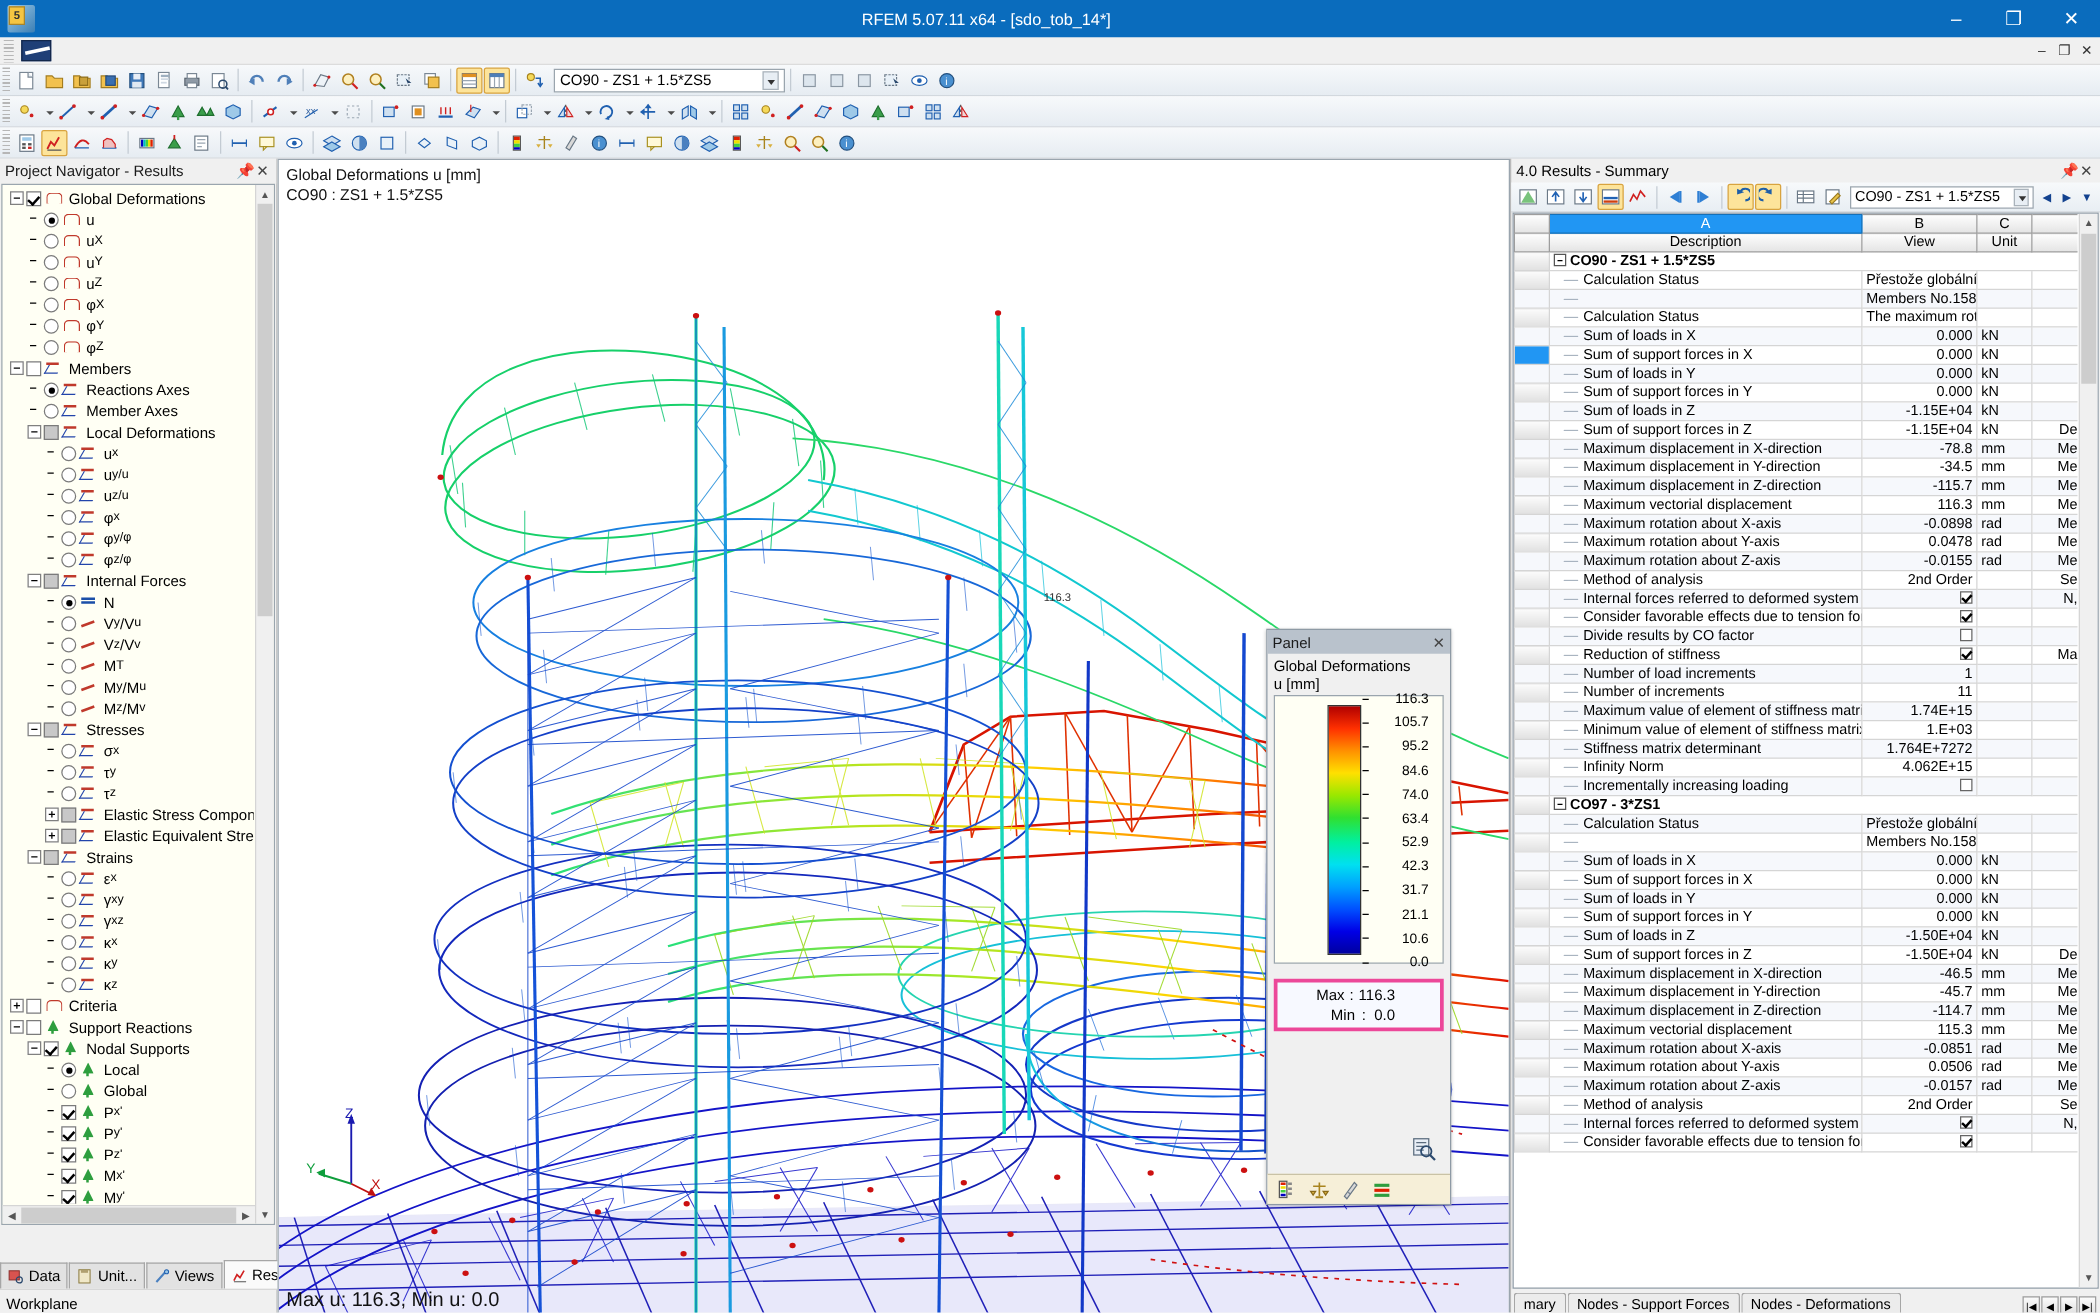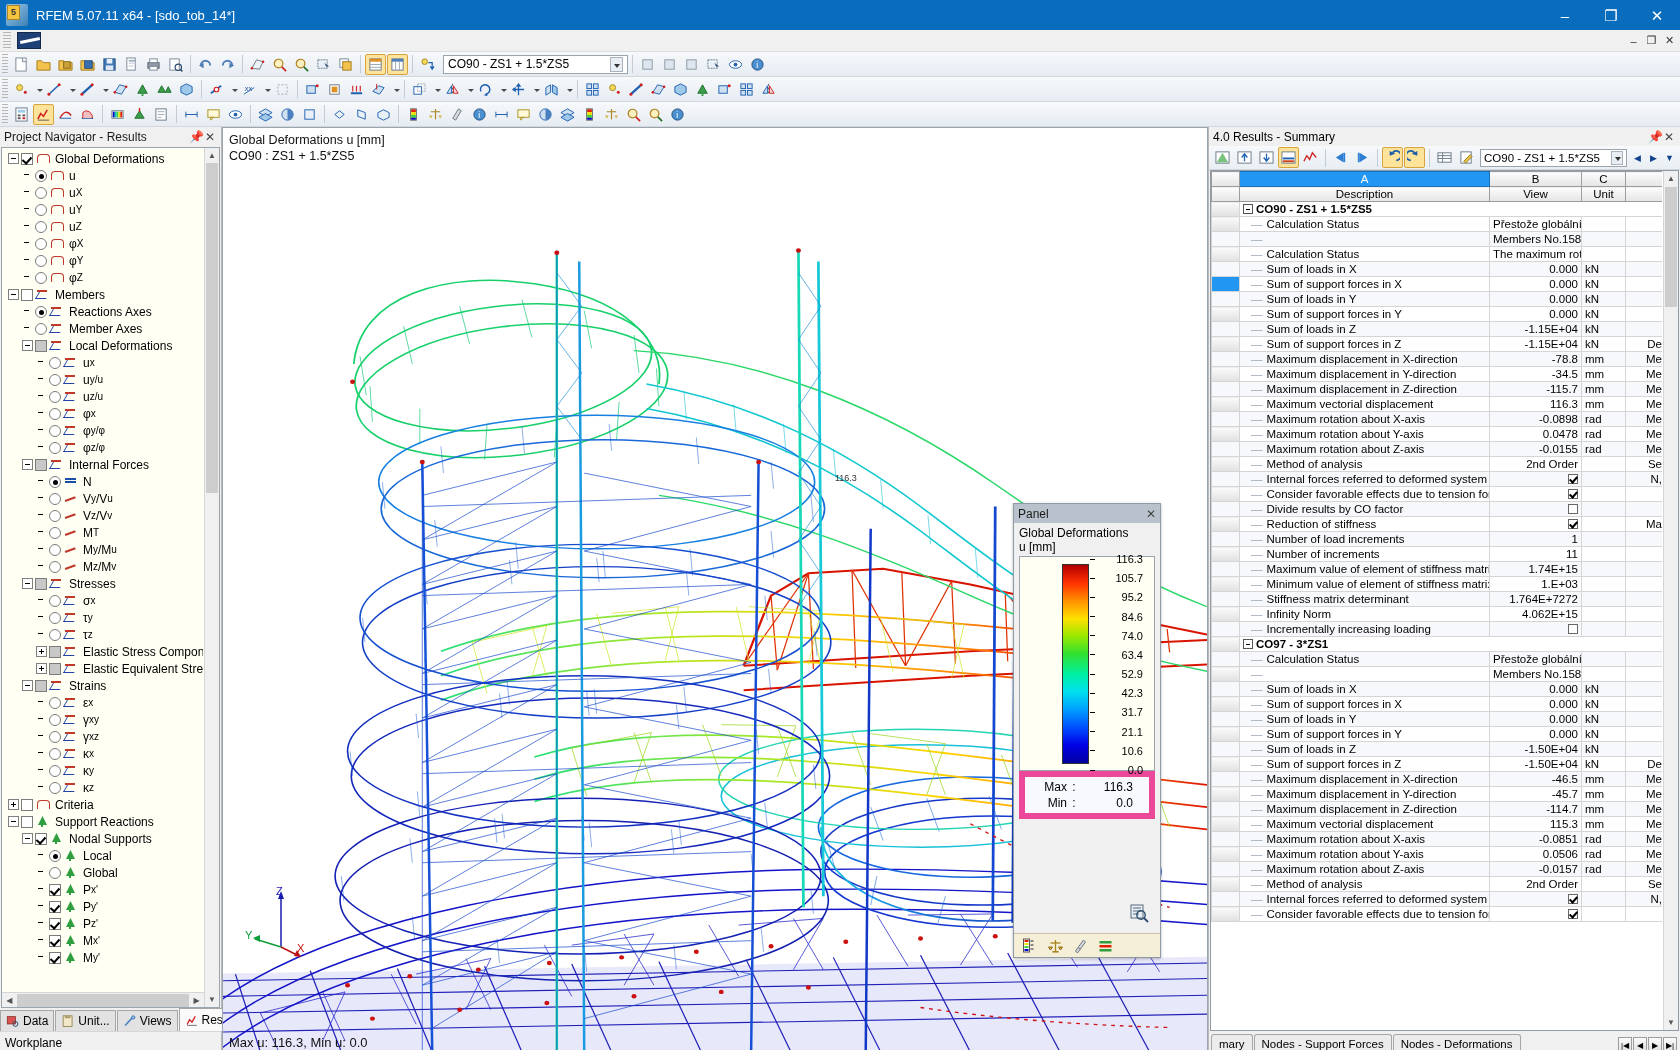--- a/index.html
+++ b/index.html
@@ -18,21 +18,21 @@
   #titlebar .appicon {
     width:22px; height:22px; margin:0 8px 0 6px; border-radius:2px;
     background:linear-gradient(135deg,#9fcbe8,#3b7fb5);
     position:relative; flex:none;
   }
   #titlebar .appicon::after{
     content:"5"; position:absolute; left:1px; top:1px; width:11px;height:13px;
     background:#f5c542; color:#333; font-size:9px; font-weight:bold;
     text-align:center; line-height:13px; border:1px solid #a8842b;
   }
-  #titlebar .wintitle { flex:1; }
+  #titlebar .wintitle { flex:1;text-align:center; }
   #titlebar .wbtns { display:flex; height:30px; }
   #titlebar .wbtn {
     width:46px; height:30px; display:flex; align-items:center; justify-content:center;
     font-size:15px; line-height:1;
   }
 
   
   #menubar {
     height:22px; background:#f0f0f0; display:flex; align-items:center;
     border-bottom:1px solid #dcdcdc; font-size:12px; position:relative;
@@ -125,33 +125,33 @@
   .ic-sup::after{content:"";position:absolute;left:5px;top:7px;width:2px;height:5px;background:#2e9e3e;}
   .ic-n::before{content:"";position:absolute;left:1px;top:3px;width:11px;height:2px;background:#1b4fa8;}
   .ic-n::after{content:"";position:absolute;left:1px;top:6px;width:11px;height:2px;background:#1b4fa8;}
   .ic-v::before{content:"";position:absolute;left:1px;top:8px;width:11px;height:1.5px;background:#c0392b;
     transform:rotate(-20deg);transform-origin:left;}
   .tlabel{ font-size:12px; }
   #navtree .hscroll{ position:absolute;left:0;right:15px;bottom:0;height:15px;background:#f0f0f0;
     border-top:1px solid #d5d5d5; display:flex;align-items:center;}
   #navtree .hscroll .lt,#navtree .hscroll .rt{width:15px;text-align:center;font-size:8px;color:#555;}
   #navtree .hscroll .hthumb{height:13px;background:#cdcdcd;width:175px;}
-  #navtabs{ height:23px; display:flex; align-items:flex-end; background:#f0f0f0; }
+  #navtabs{ height:23px; display:flex; align-items:flex-end; background:#f0f0f0;margin-top:28px; }
   .navtab{ height:21px; display:flex;align-items:center;gap:3px; padding:0 5px;
     border:1px solid #a6a6a6; border-bottom:none; background:#e2e2e2; font-size:12px;
     margin-right:1px;}
   .navtab.act{ background:#fafafa; height:23px; }
   .navtab .ti{ width:14px;height:13px;position:relative;flex:none;}
   #workplane{ height:22px; background:#f0f0f0; display:flex;align-items:center;
     padding-left:5px; font-size:12px; border-top:1px solid #d7d7d7;}
 
   
   #viewport{ flex:1; position:relative; background:#fff; border:1px solid #9aa5ae; overflow:hidden;}
   #vplabel{ position:absolute; left:6px; top:4px; font-size:12.5px; line-height:16px; color:#111; z-index:4;}
-  #vpminmax{ position:absolute; left:6px; bottom:2px; font-size:13px; color:#111; z-index:4;}
+  #vpminmax{ position:absolute; left:6px; bottom:2px; font-size:16px; color:#111; z-index:4;}
   #axes{ position:absolute; left:30px; bottom:95px; width:60px;height:70px; z-index:4;}
   #axes .lbl{ position:absolute; font-size:11px; color:#1a1ab0; }
 
   
   #struct{ position:absolute; inset:0; width:100%; height:100%; }
 
   
   #panel{ position:absolute; width:148px; background:#f0f0f0; border:1px solid #8e9aa5;
     box-shadow:0 1px 3px rgba(0,0,0,.25); z-index:8; }
   #panel .ph{ height:19px; background:#b9c2cc; display:flex;align-items:center; padding:0 4px;
@@ -166,21 +166,21 @@
     border:1px solid #333;
     background:linear-gradient(to top,
       #0000a0 0%, #0000e6 9%, #0050ff 18%, #00a0ff 27%, #00e0f0 36%,
       #00f0a0 45%, #30e030 55%, #9ae800 64%, #ffe000 73%, #ff9000 82%,
       #ff3000 91%, #b00000 100%);}
   #legendbox .ticks{ position:absolute; left:70px; top:0; width:72px; height:215px; }
   #legendbox .tick{ position:absolute; left:0; width:72px; height:12px; font-size:11px;
     display:flex; align-items:center; }
   #legendbox .tick i{ display:inline-block; width:5px;height:1px;background:#000;margin-right:4px;}
   #legendbox .tick span{ display:inline-block; width:44px; text-align:right; font-style:normal;}
-  #panel .mm{ background:#f7f9ff; border:6px solid #ec4899; margin-top:0; padding:2px 0;}
+  #panel .mm{ background:#f7f9ff; border:3px solid #ec4899; margin-top:12px; padding:2px 20px;}
   #panel .mmrow{ display:flex; font-size:12px; line-height:16px;}
   #panel .mmrow .k{ width:42px; text-align:right; }
   #panel .mmrow .c{ width:14px; text-align:center;}
   #panel .mmrow .v{ flex:1; text-align:right; padding-right:16px;}
   #panel .pspace{ height:110px; position:relative;}
   #panel .magnify{ position:absolute; right:6px; bottom:6px; width:20px;height:20px;}
   #panel .pfoot{ height:24px; background:#f6efd8; border-top:1px solid #c9c2a6;
     display:flex;align-items:center;gap:8px;padding:0 8px;}
   #panel .pfoot .fi{ width:17px;height:16px;position:relative;}
 

